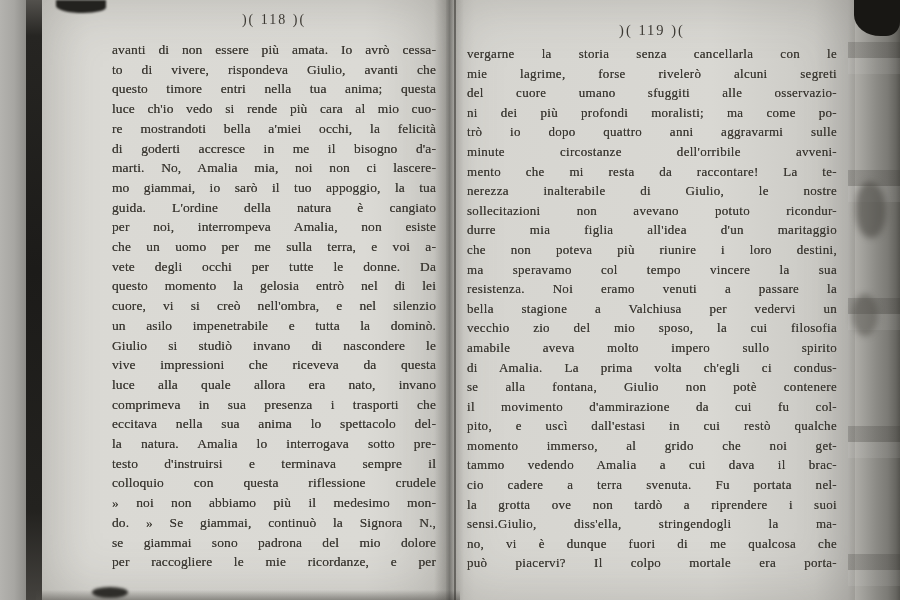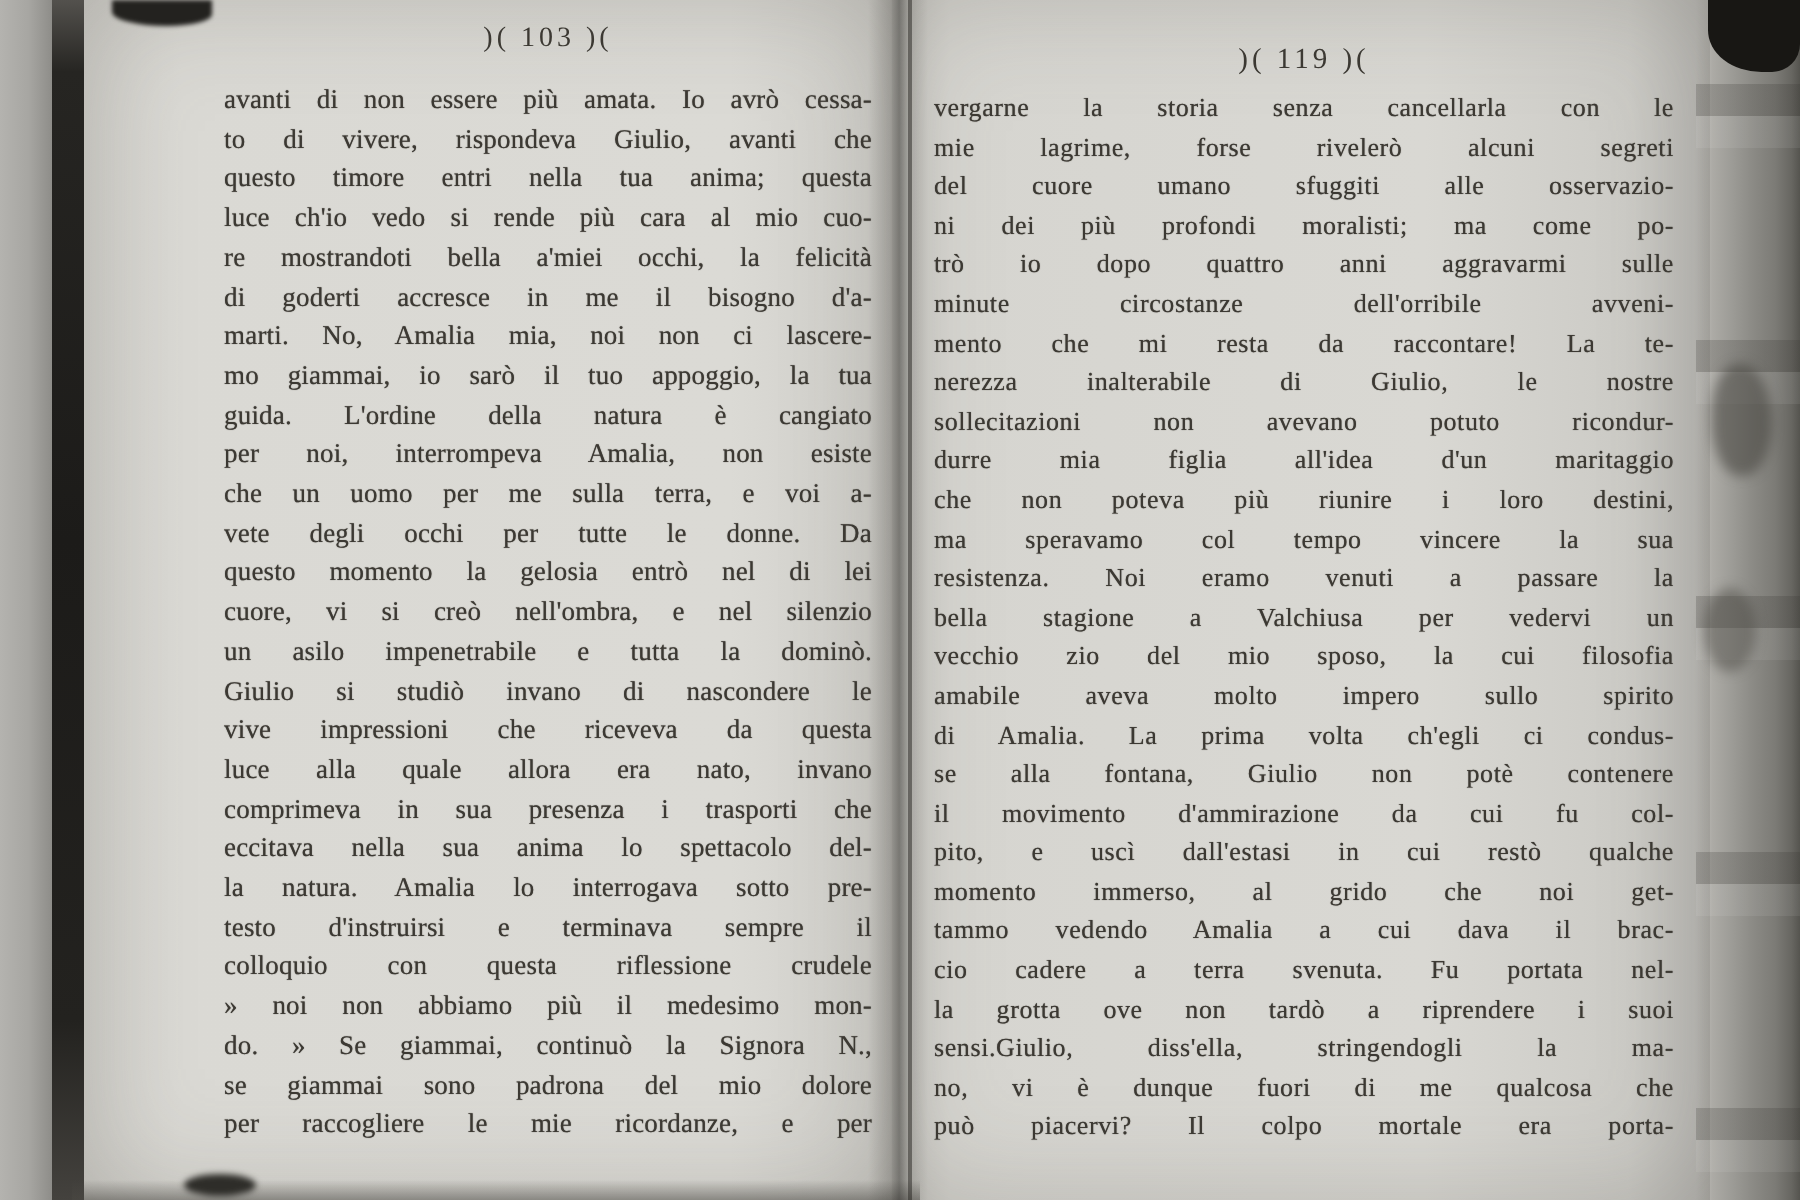--- a/index.html
+++ b/index.html
@@ -62,21 +62,21 @@
   .tr{left:21px;top:44px;width:370px;font-size:13px;line-height:19.6px;letter-spacing:.3px;}
 </style>
 </head>
 <body>
 
 <div class="scan">
   <div class="edge-left"></div>
   <div class="band-left"></div>
 
   <div class="page page-left">
-    <div class="header hl">)( 103 )(</div>
+    <div class="header hl">)( 118 )(</div>
     <div class="text tl">avanti di non essere più amata. Io avrò cessa-
 to di vivere, rispondeva Giulio, avanti che
 questo timore entri nella tua anima; questa
 luce ch'io vedo si rende più cara al mio cuo-
 re mostrandoti bella a'miei occhi, la felicità
 di goderti accresce in me il bisogno d'a-
 marti. No, Amalia mia, noi non ci lascere-
 mo giammai, io sarò il tuo appoggio, la tua
 guida. L'ordine della natura è cangiato
 per noi, interrompeva Amalia, non esiste

